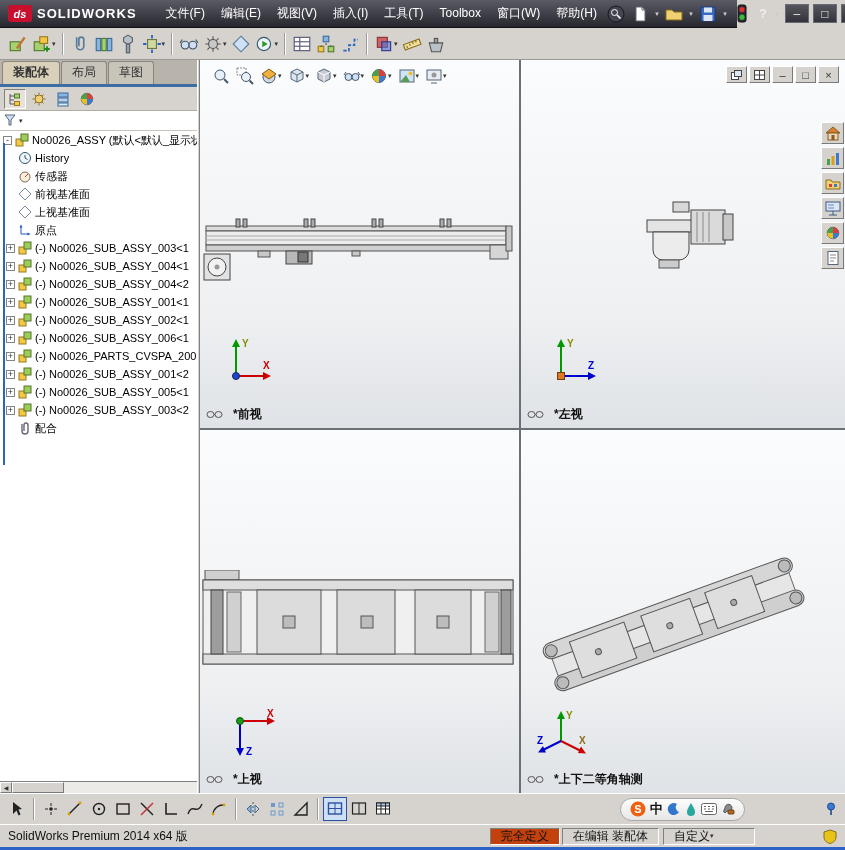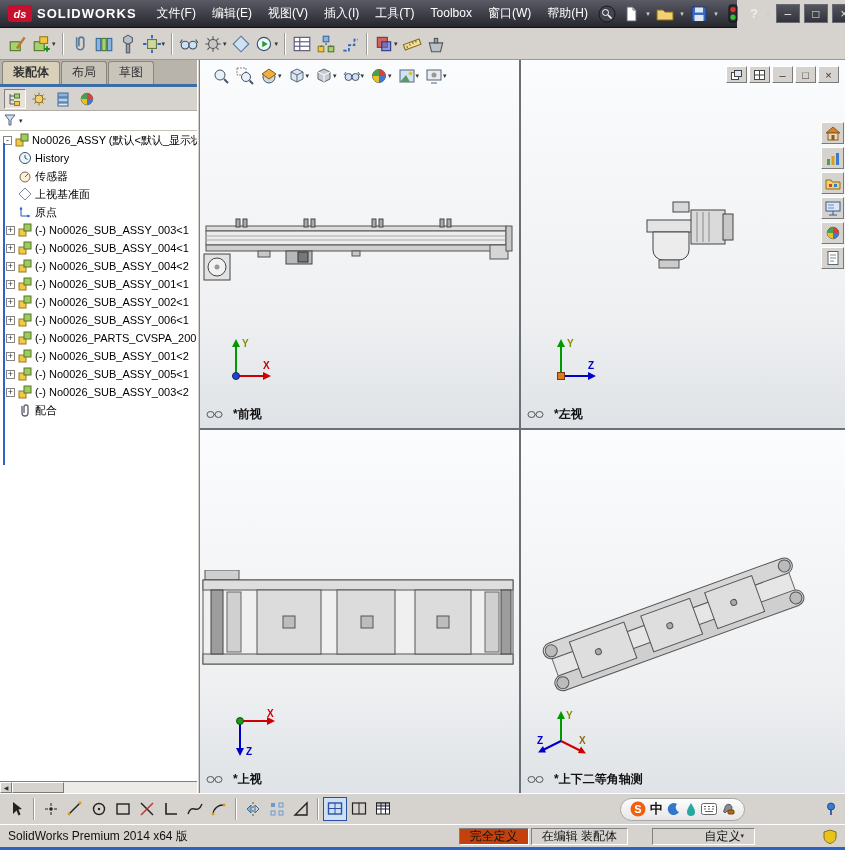--- a/index.html
+++ b/index.html
@@ -5,21 +5,21 @@
 *{margin:0;padding:0;box-sizing:border-box}
 html,body{width:845px;height:850px;overflow:hidden}
 body{font-family:"Liberation Sans","DejaVu Sans",sans-serif;background:#d6d3ce;font-size:12px}
 .window{position:relative;width:845px;height:850px;background:#d6d3ce;border-bottom:3px solid #2f62c5}
 
 
 .titlebar{position:absolute;left:0;top:0;width:737px;height:28px;background:linear-gradient(#5b5b66,#26262e);display:flex;align-items:center;color:#fff;border-bottom:1px solid #111}
 .logo{display:flex;align-items:center;gap:5px;padding:0 8px}
 .logobox{width:24px;height:17px;background:#c8102e;border-radius:3px;color:#fff;font-style:italic;font-weight:bold;font-size:11px;display:flex;align-items:center;justify-content:center}
 .brand{font-weight:bold;font-size:13px;letter-spacing:1px}
-.menus{display:flex;margin-left:4px}
+.menus{display:flex;margin-left:13px}
 .menu{padding:0 8px;font-size:12px;line-height:27px;cursor:default;white-space:nowrap}
 .title-right{margin-left:auto;display:flex;align-items:center;gap:2px;padding-right:6px}
 .tico{width:22px;height:22px;display:flex;align-items:center;justify-content:center}
 .car{font-size:7px;color:#333;font-style:normal;font-weight:normal}
 .carw{color:#ccc;width:8px;text-align:center}
 .thelp{width:16px;text-align:center;font-weight:bold;color:#eee;font-size:13px}
 .wbtn{width:24px;height:19px;display:flex;align-items:center;justify-content:center;font-size:12px;color:#e8e8e8;border:1px solid #6a6a74;background:linear-gradient(#55555f,#33333b);margin-left:2px}
 
 
 .maintb{position:absolute;left:0;top:28px;width:845px;height:32px;background:#d6d3ce;border-bottom:1px solid #9a9a9a;display:flex;align-items:center;padding-left:6px}
@@ -81,21 +81,21 @@
 .sbtn.active{border-color:#2a52a2;background:#cfe0f5}
 .ime-bar{margin-left:auto;margin-right:80px;display:flex;align-items:center;gap:4px;background:linear-gradient(#fdfdfd,#e6e6e6);border:1px solid #a8a8a8;border-radius:12px;padding:2px 9px;height:23px}
 .imelang{font-size:13px;color:#111;font-weight:bold}
 .pinico{margin-right:8px;display:flex}
 
 
 .statusbar{position:absolute;left:0;top:824px;width:845px;height:23px;background:#d6d3ce;border-top:1px solid #fff;display:flex;align-items:center;padding:0 8px;font-size:12px;color:#111}
 .sb-left{margin-right:auto;white-space:nowrap}
 .sb-box{height:17px;display:flex;align-items:center;padding:0 10px;border:1px solid;border-color:#808080 #fff #fff #808080;margin-left:2px;white-space:nowrap}
 .sb-def{background:#c2410c}
-.sb-custom{margin-left:24px;width:103px;justify-content:flex-end}
+.sb-custom{margin-left:4px;width:92px;justify-content:flex-start}
 .sb-shield{margin-left:68px;display:flex}
 </style>
 </head>
 <body>
 
 <div class="window">
 
   <div class="titlebar">
     <div class="logo">
       <span class="logobox">ds</span>
@@ -342,20 +342,27 @@
                 <circle cx="7" cy="8" r="5" fill="#f8f0d8" stroke="#865"></circle>
                 <line x1="7" y1="8" x2="10" y2="5" stroke="#c33"></line>
               </svg></span>
           <span class="tlabel">传感器</span>
         </div>
         <div class="trow">
           <span class="exp hid"></span>
           <span class="icn"><svg width="14" height="14">
                 <polygon points="7,1 13,7 7,13 1,7" fill="none" stroke="#7a8aa0"></polygon>
               </svg></span>
+          <span class="tlabel">前视基准面</span>
+        </div>
+        <div class="trow">
+          <span class="exp hid"></span>
+          <span class="icn"><svg width="14" height="14">
+                <polygon points="7,1 13,7 7,13 1,7" fill="none" stroke="#7a8aa0"></polygon>
+              </svg></span>
           <span class="tlabel">上视基准面</span>
         </div>
         <div class="trow">
           <span class="exp hid"></span>
           <span class="icn"><svg width="14" height="14">
                 <path d="M3 11 h8 M3 11 V3" stroke="#2255cc" fill="none"></path>
                 <polygon points="12.5,11 9.5,9.5 9.5,12.5" fill="#2255cc"></polygon>
                 <polygon points="3,1.5 1.5,4.5 4.5,4.5" fill="#2255cc"></polygon>
               </svg></span>
           <span class="tlabel">原点</span>

